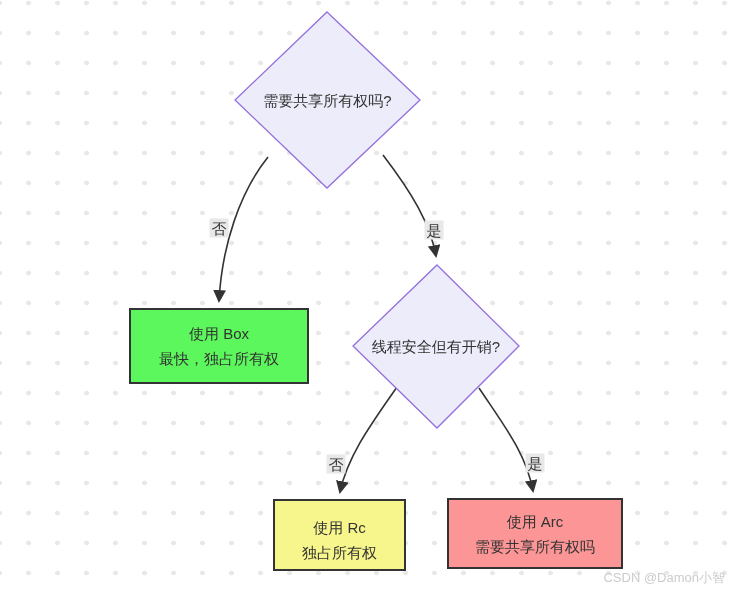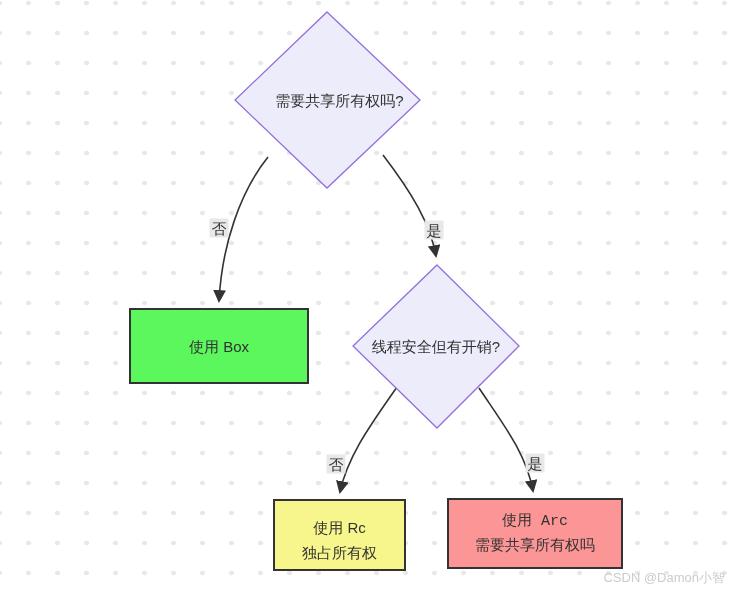--- a/index.html
+++ b/index.html
@@ -56,38 +56,39 @@
     <path class="edge" d="M 479,388 C 503,424 526,453 533,491" marker-end="url(#arrowhead)"></path>
 
     <polygon class="decision-shape" points="327,12 420,100 327,188 235,100"></polygon>
     <polygon class="decision-shape" points="437,265 519,346 437,428 353,346"></polygon>
 
     <rect class="result-shape shape-box" x="130" y="309" width="178" height="74"></rect>
     <rect class="result-shape shape-rc" x="274" y="500" width="131" height="70"></rect>
     <rect class="result-shape shape-arc" x="448" y="499" width="174" height="69"></rect>
   </svg>
 
-  <div class="nlabel" style="left:247px; top:12px; width:185px; height:176px;">
+  <div class="nlabel" style="left:235px; top:12px; width:185px; height:176px;">
     <span>需要共享所有权吗?</span>
   </div>
 
   <div class="nlabel" style="left:353px; top:265px; width:166px; height:163px;">
     <span>线程安全但有开销?</span>
   </div>
 
   <div class="nlabel" style="left:130px; top:309px; width:178px; height:74px;">
     <span>使用 Box</span>
+    <span>最快，独占所有权</span>
   </div>
 
   <div class="nlabel" style="left:274px; top:500px; width:131px; height:80px;">
     <span>使用 Rc</span>
     <span>独占所有权</span>
   </div>
 
-  <div class="nlabel" style="left:448px; top:499px; width:174px; height:69px;font-family:Liberation Mono, monospace;">
+  <div class="nlabel" style="left:448px; top:499px; width:174px; height:69px;">
     <span>使用 Arc</span>
     <span>需要共享所有权吗</span>
   </div>
 
   <div class="elabel" style="left:219px; top:228px;">否</div>
   <div class="elabel" style="left:434px; top:230px;">是</div>
   <div class="elabel" style="left:336px; top:464px;">否</div>
   <div class="elabel" style="left:535px; top:463px;">是</div>
 
   <div class="watermark">CSDN @Damon小智</div>

